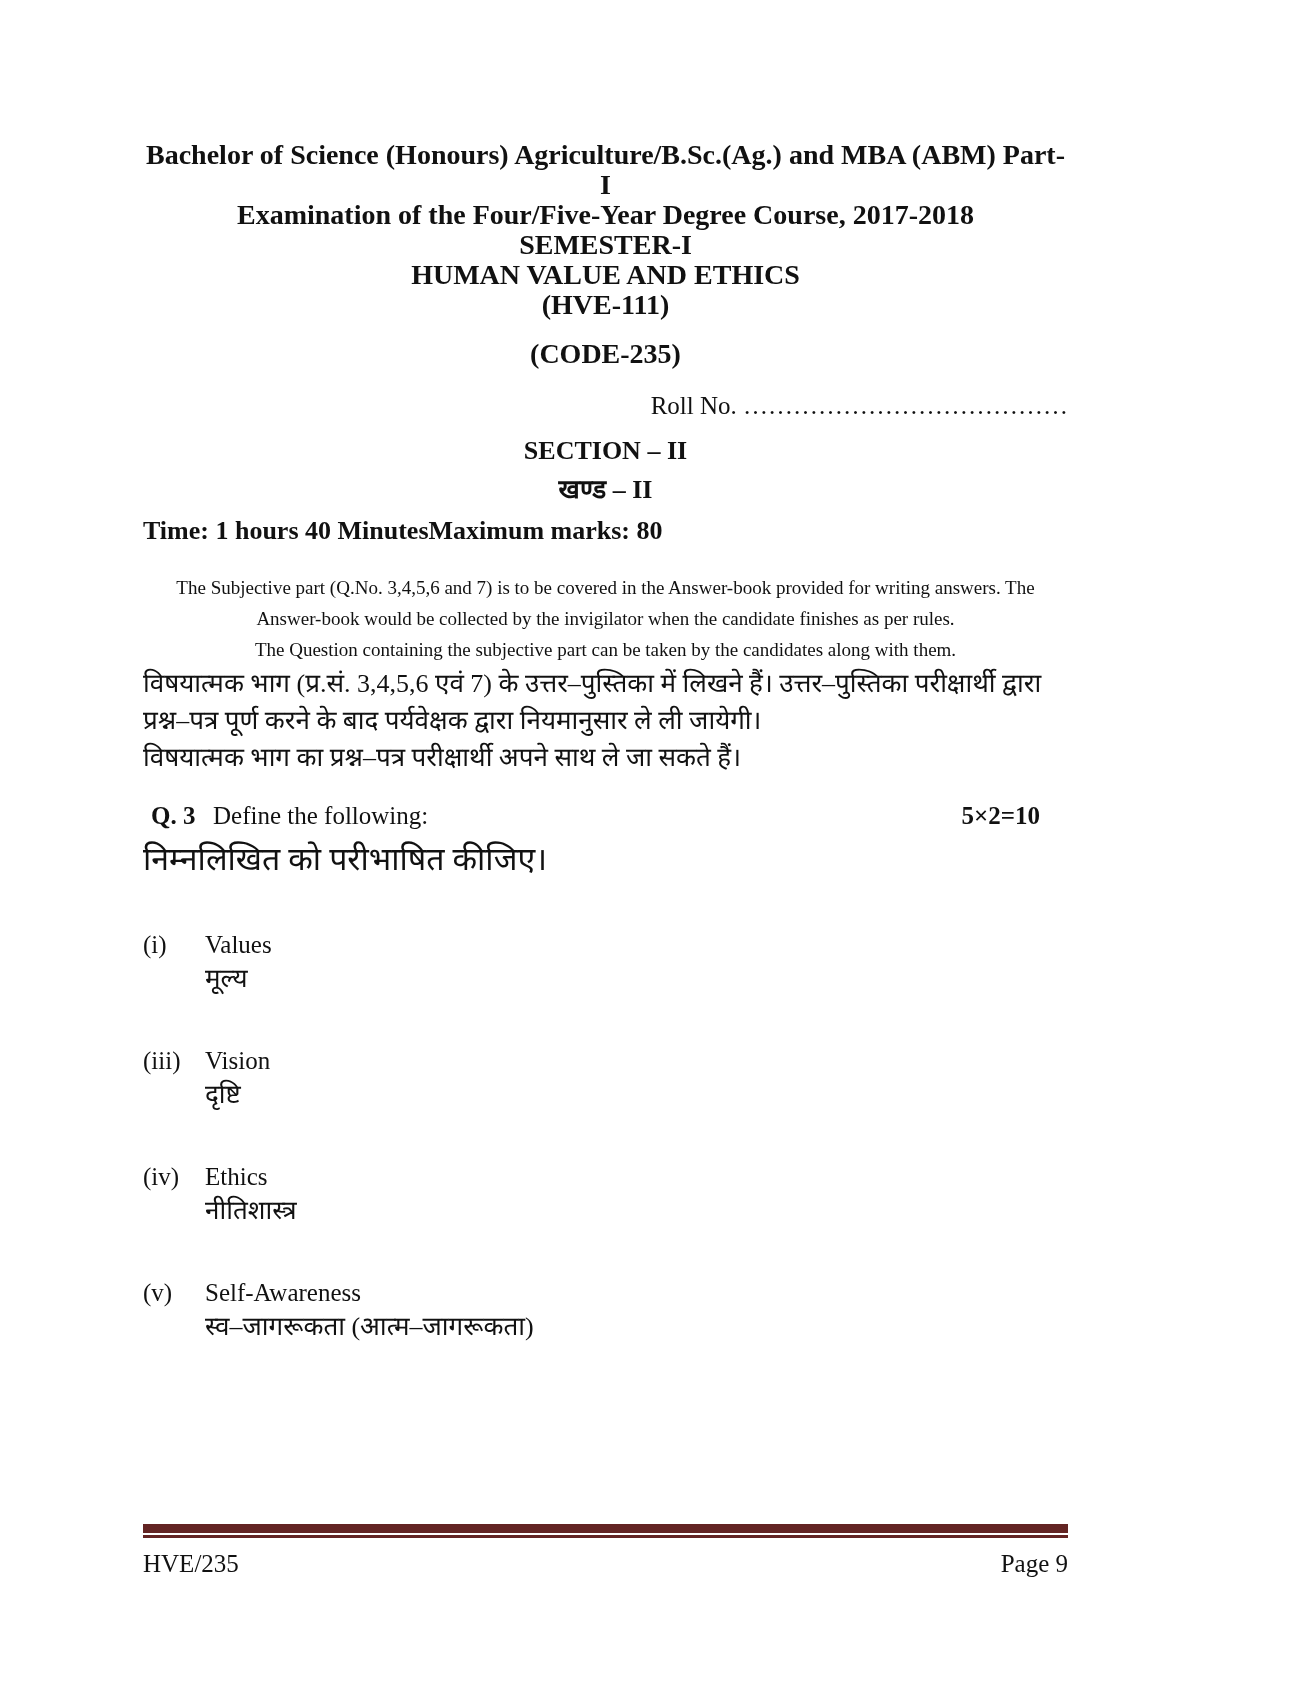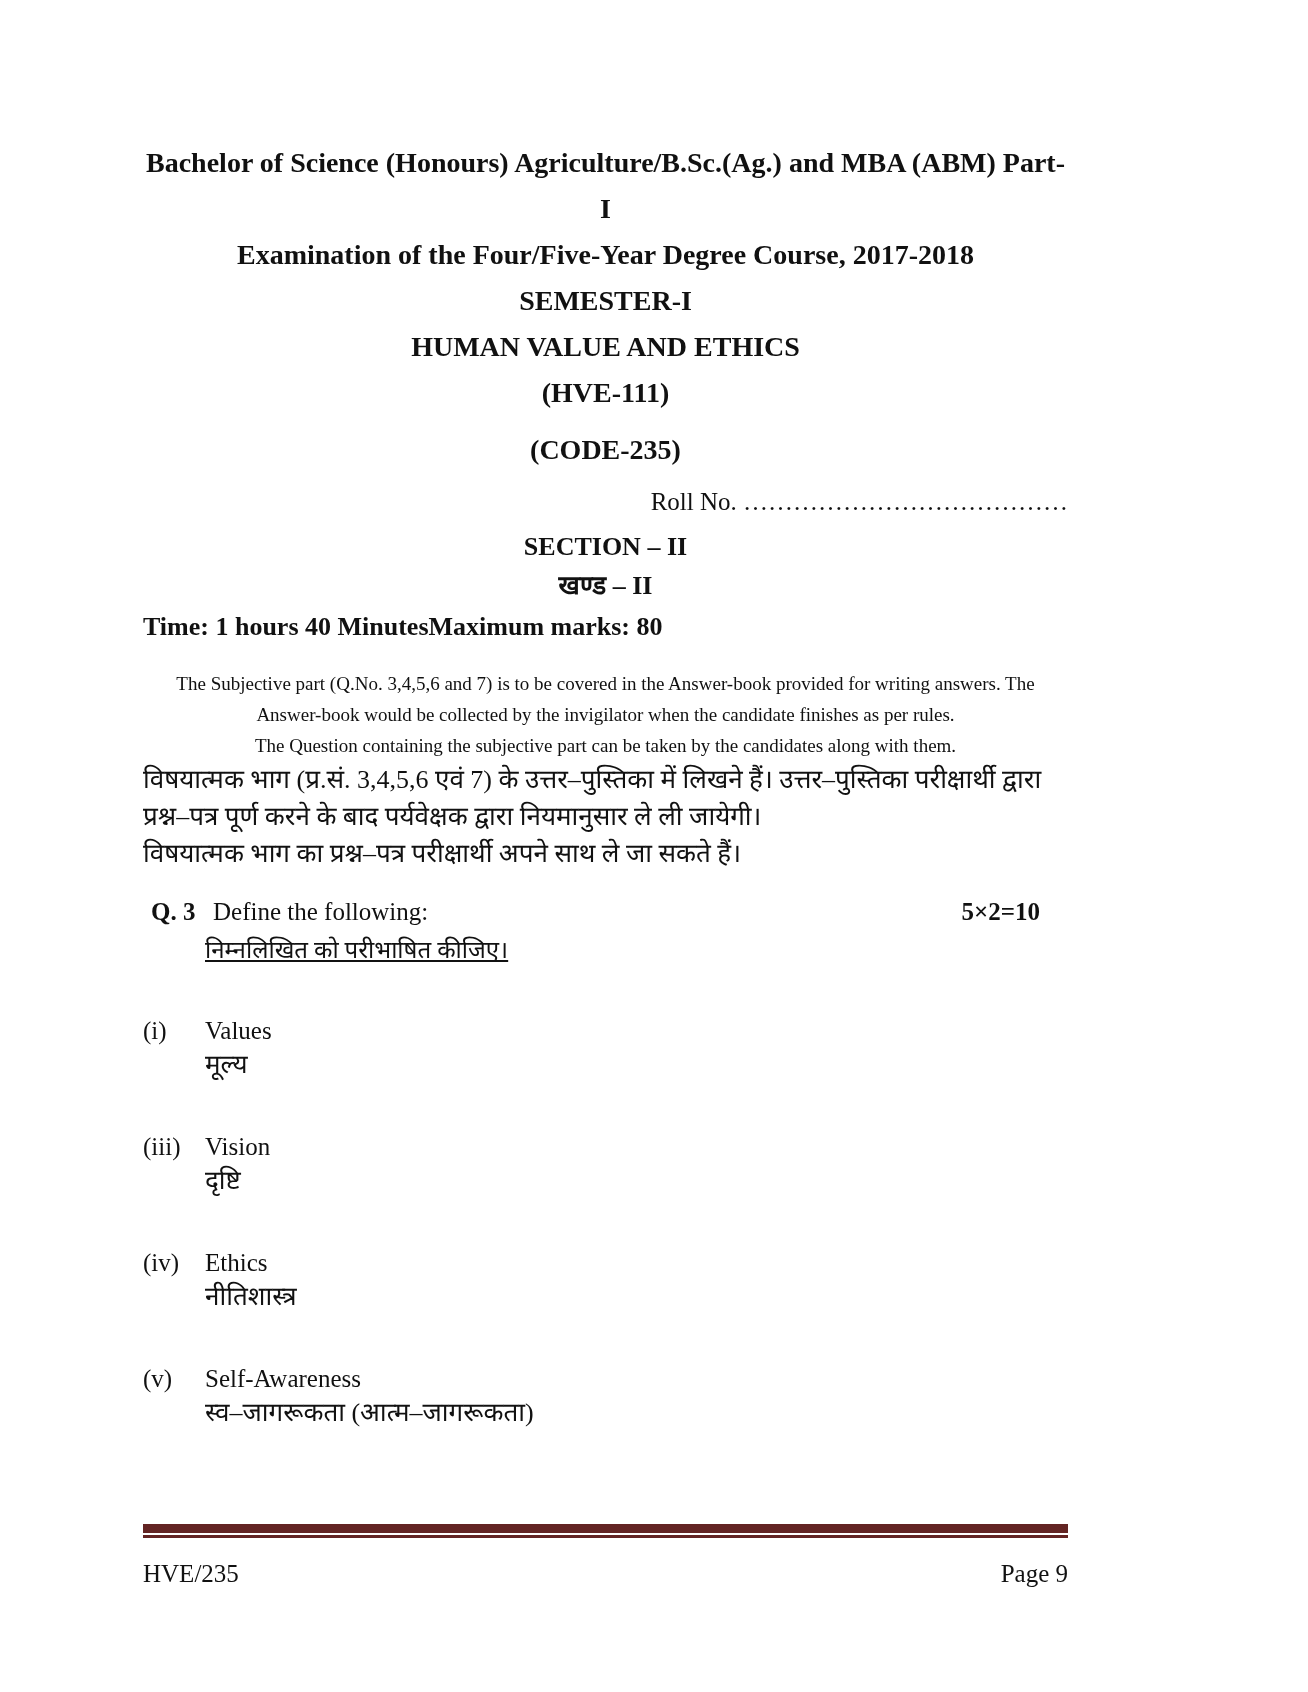--- a/index.html
+++ b/index.html
@@ -19,21 +19,21 @@
     position: absolute;
     left: 143px;
     top: 140px;
     width: 925px;
   }
   .center { text-align: center; }
 
   .title-line {
     font-size: 28px;
     font-weight: bold;
-    line-height: 46px;
+    line-height: 30px;
   }
   .code-line {
     font-size: 28px;
     font-weight: bold;
     margin-top: 18px;
   }
   .rollno-row {
     margin-top: 22px;
     text-align: right;
     font-size: 25px;
@@ -80,24 +80,22 @@
     width: 62px;
     flex: 0 0 62px;
   }
   .q-text { flex: 1 1 auto; }
   .q-marks {
     font-weight: bold;
     flex: 0 0 auto;
     padding-right: 28px;
   }
   .q-hindi {
-    font-size: 24px;
-    margin-left: 62px;
+    font-size: 32px;
     margin-top: 6px;
-    text-decoration: underline;
   }
   .item {
     margin-top: 52px;
     font-size: 25px;
   }
   .item-row { display: flex; }
   .item-num {
     width: 62px;
     flex: 0 0 62px;
   }
@@ -118,21 +116,21 @@
   }
   .footer-rule-gap {
     height: 2px;
     background: transparent;
   }
   .footer-rule-thin {
     height: 3px;
     background: #632423;
   }
   .footer-text-row {
-    margin-top: 22px;
+    margin-top: 12px;
     display: flex;
     justify-content: space-between;
     font-size: 25px;
   }
 </style>
 </head>
 <body>
 
 <div class="content">
 

